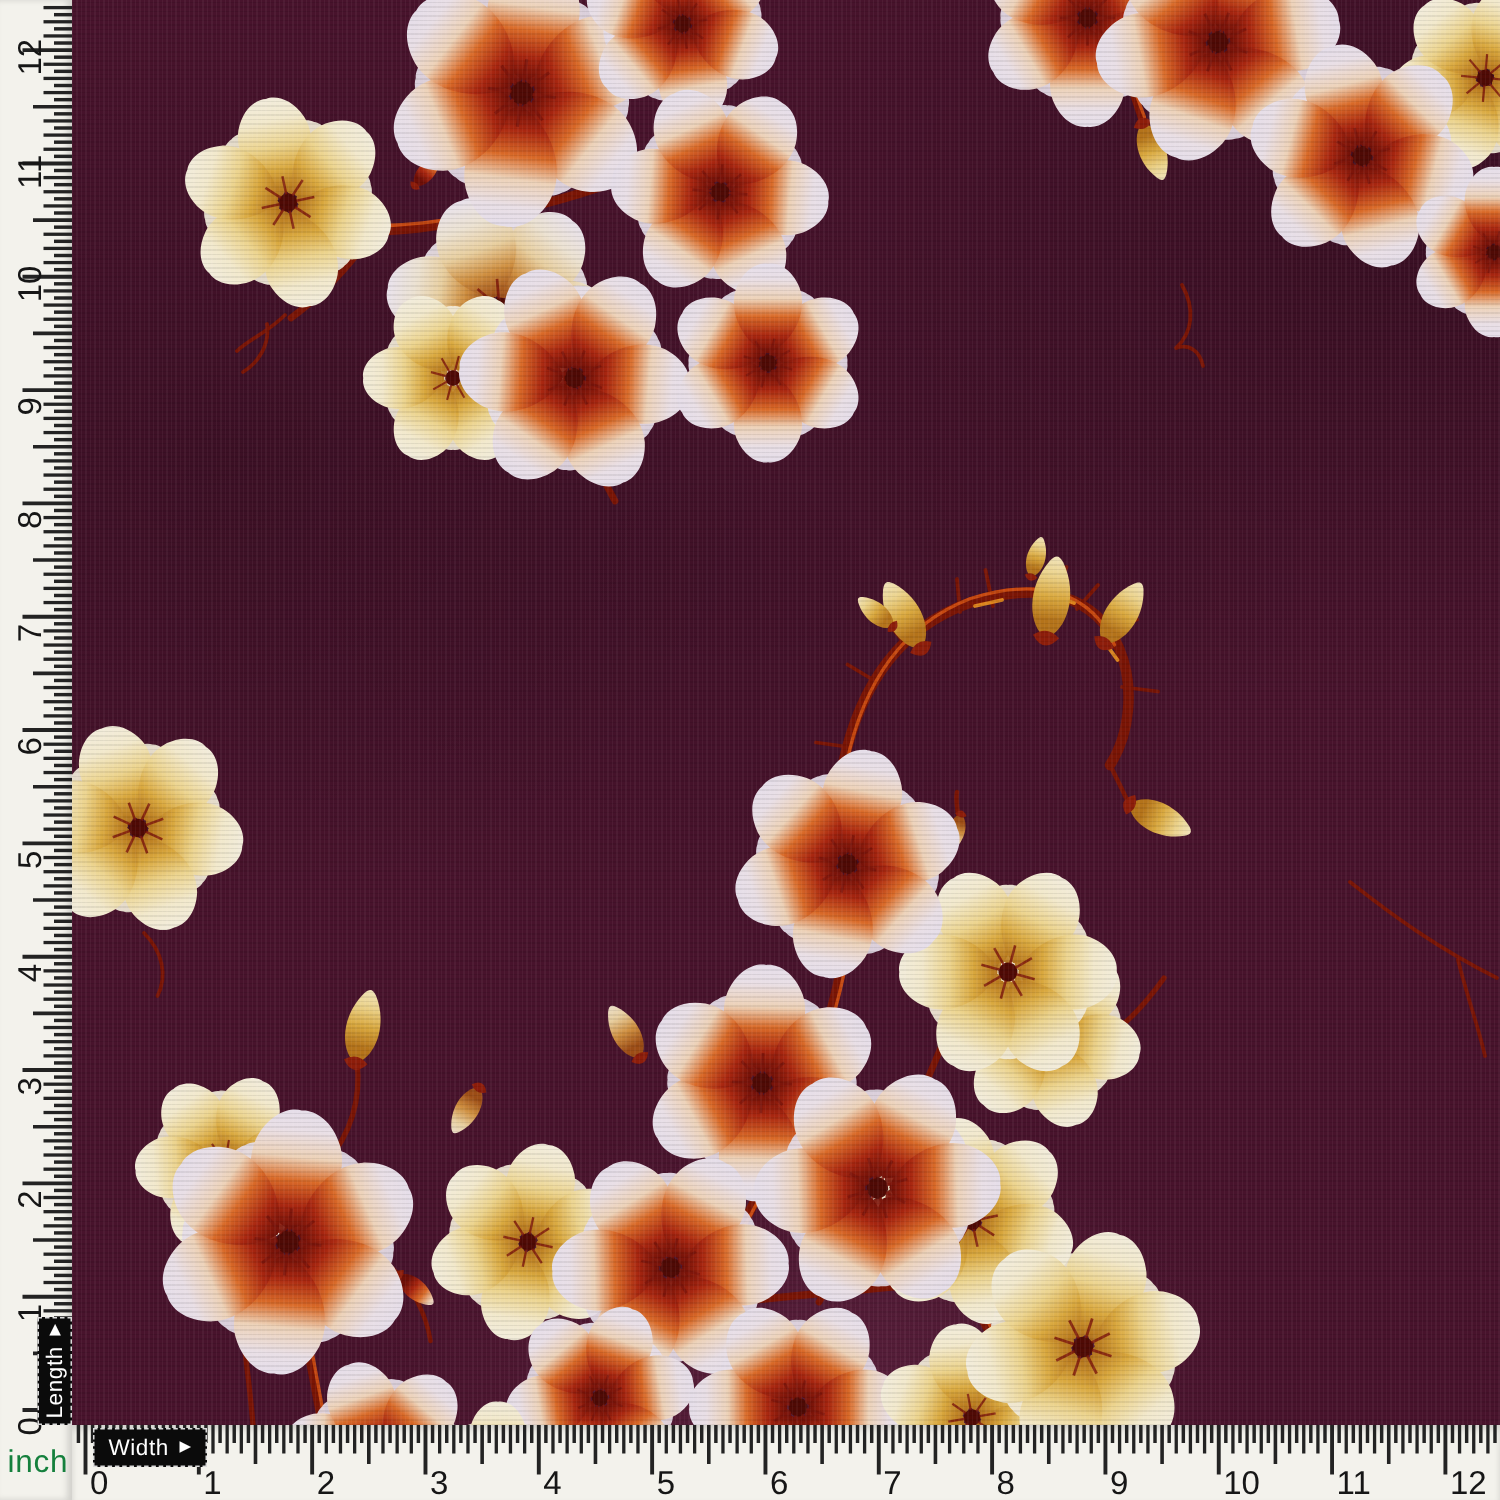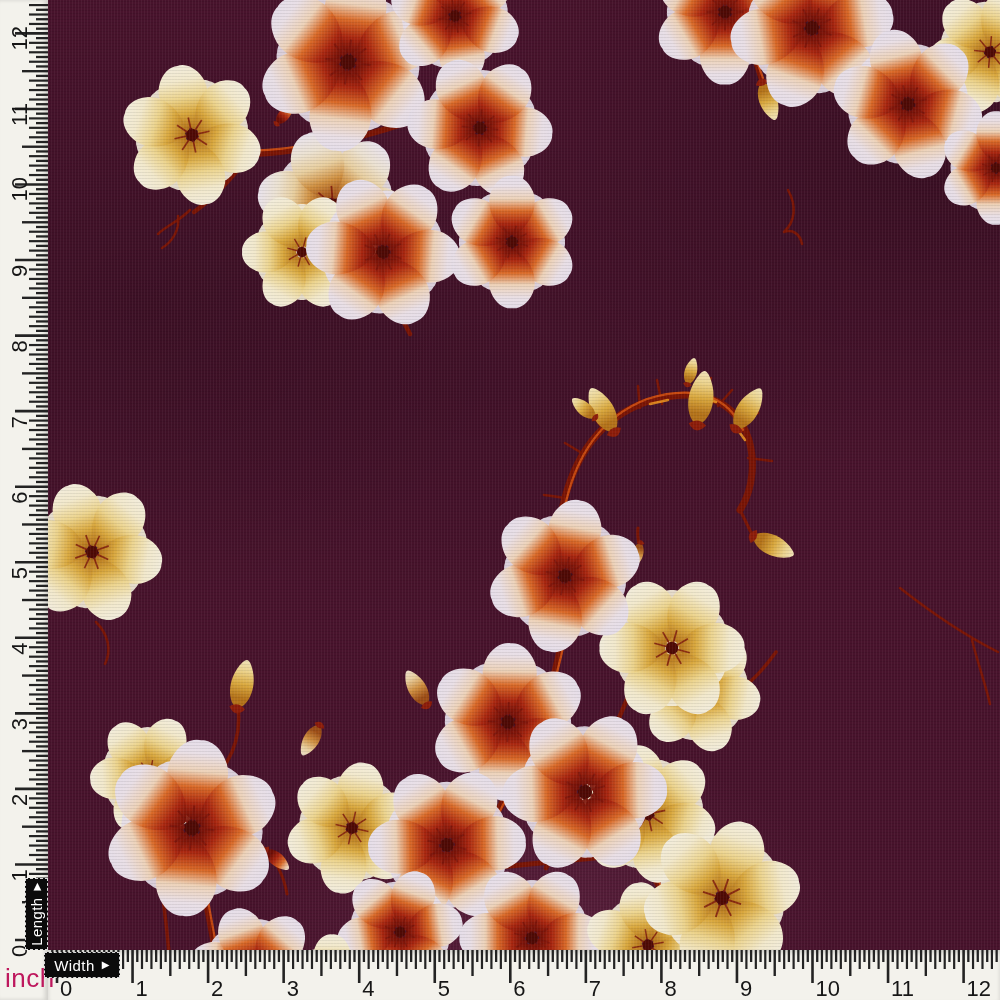--- a/index.html
+++ b/index.html
@@ -23,29 +23,29 @@
 
   
   #ruler-left{position:absolute;left:0;top:0;width:48px;height:1000px;
     background:var(--ruler-bg,#f3f2ec);box-shadow:inset -3px 0 4px rgba(0,0,0,.14);}
   #ruler-bottom{position:absolute;left:48px;top:950px;width:952px;height:50px;
     background:var(--ruler-bg,#f3f2ec);box-shadow:inset 0 3px 4px rgba(0,0,0,.14);}
   #ruler-left svg,#ruler-bottom svg{display:block;}
   .ruler-num{font-family:"Liberation Sans",sans-serif;}
 
   #inch-label{position:absolute;left:5px;top:963px;width:43px;
-    font-size:26px;color:#be185d;letter-spacing:.5px;z-index:5;}
+    font-size:21px;color:#15803d;letter-spacing:.5px;z-index:5;}
 
   
   .badge{position:absolute;background:var(--badge-bg,#0b0b0b);color:#fff;
     display:flex;align-items:center;justify-content:center;gap:7px;
     font-size:15px;letter-spacing:.4px;border:1px dashed rgba(255,255,255,.85);
     box-sizing:border-box;z-index:6;}
   .badge .arr{font-size:10px;line-height:1;}
-  #badge-width{left:44px;top:952px;width:76px;height:26px;}
+  #badge-width{left:62px;top:952px;width:76px;height:26px;}
   #badge-length{left:25px;top:950px;width:72px;height:23px;
     transform:rotate(-90deg);transform-origin:0 0;}
 </style>
 </head>
 <body>
 
 <div id="stage">
 
   <div id="fabric">
     <svg width="952" height="950" viewBox="48 0 952 950">

